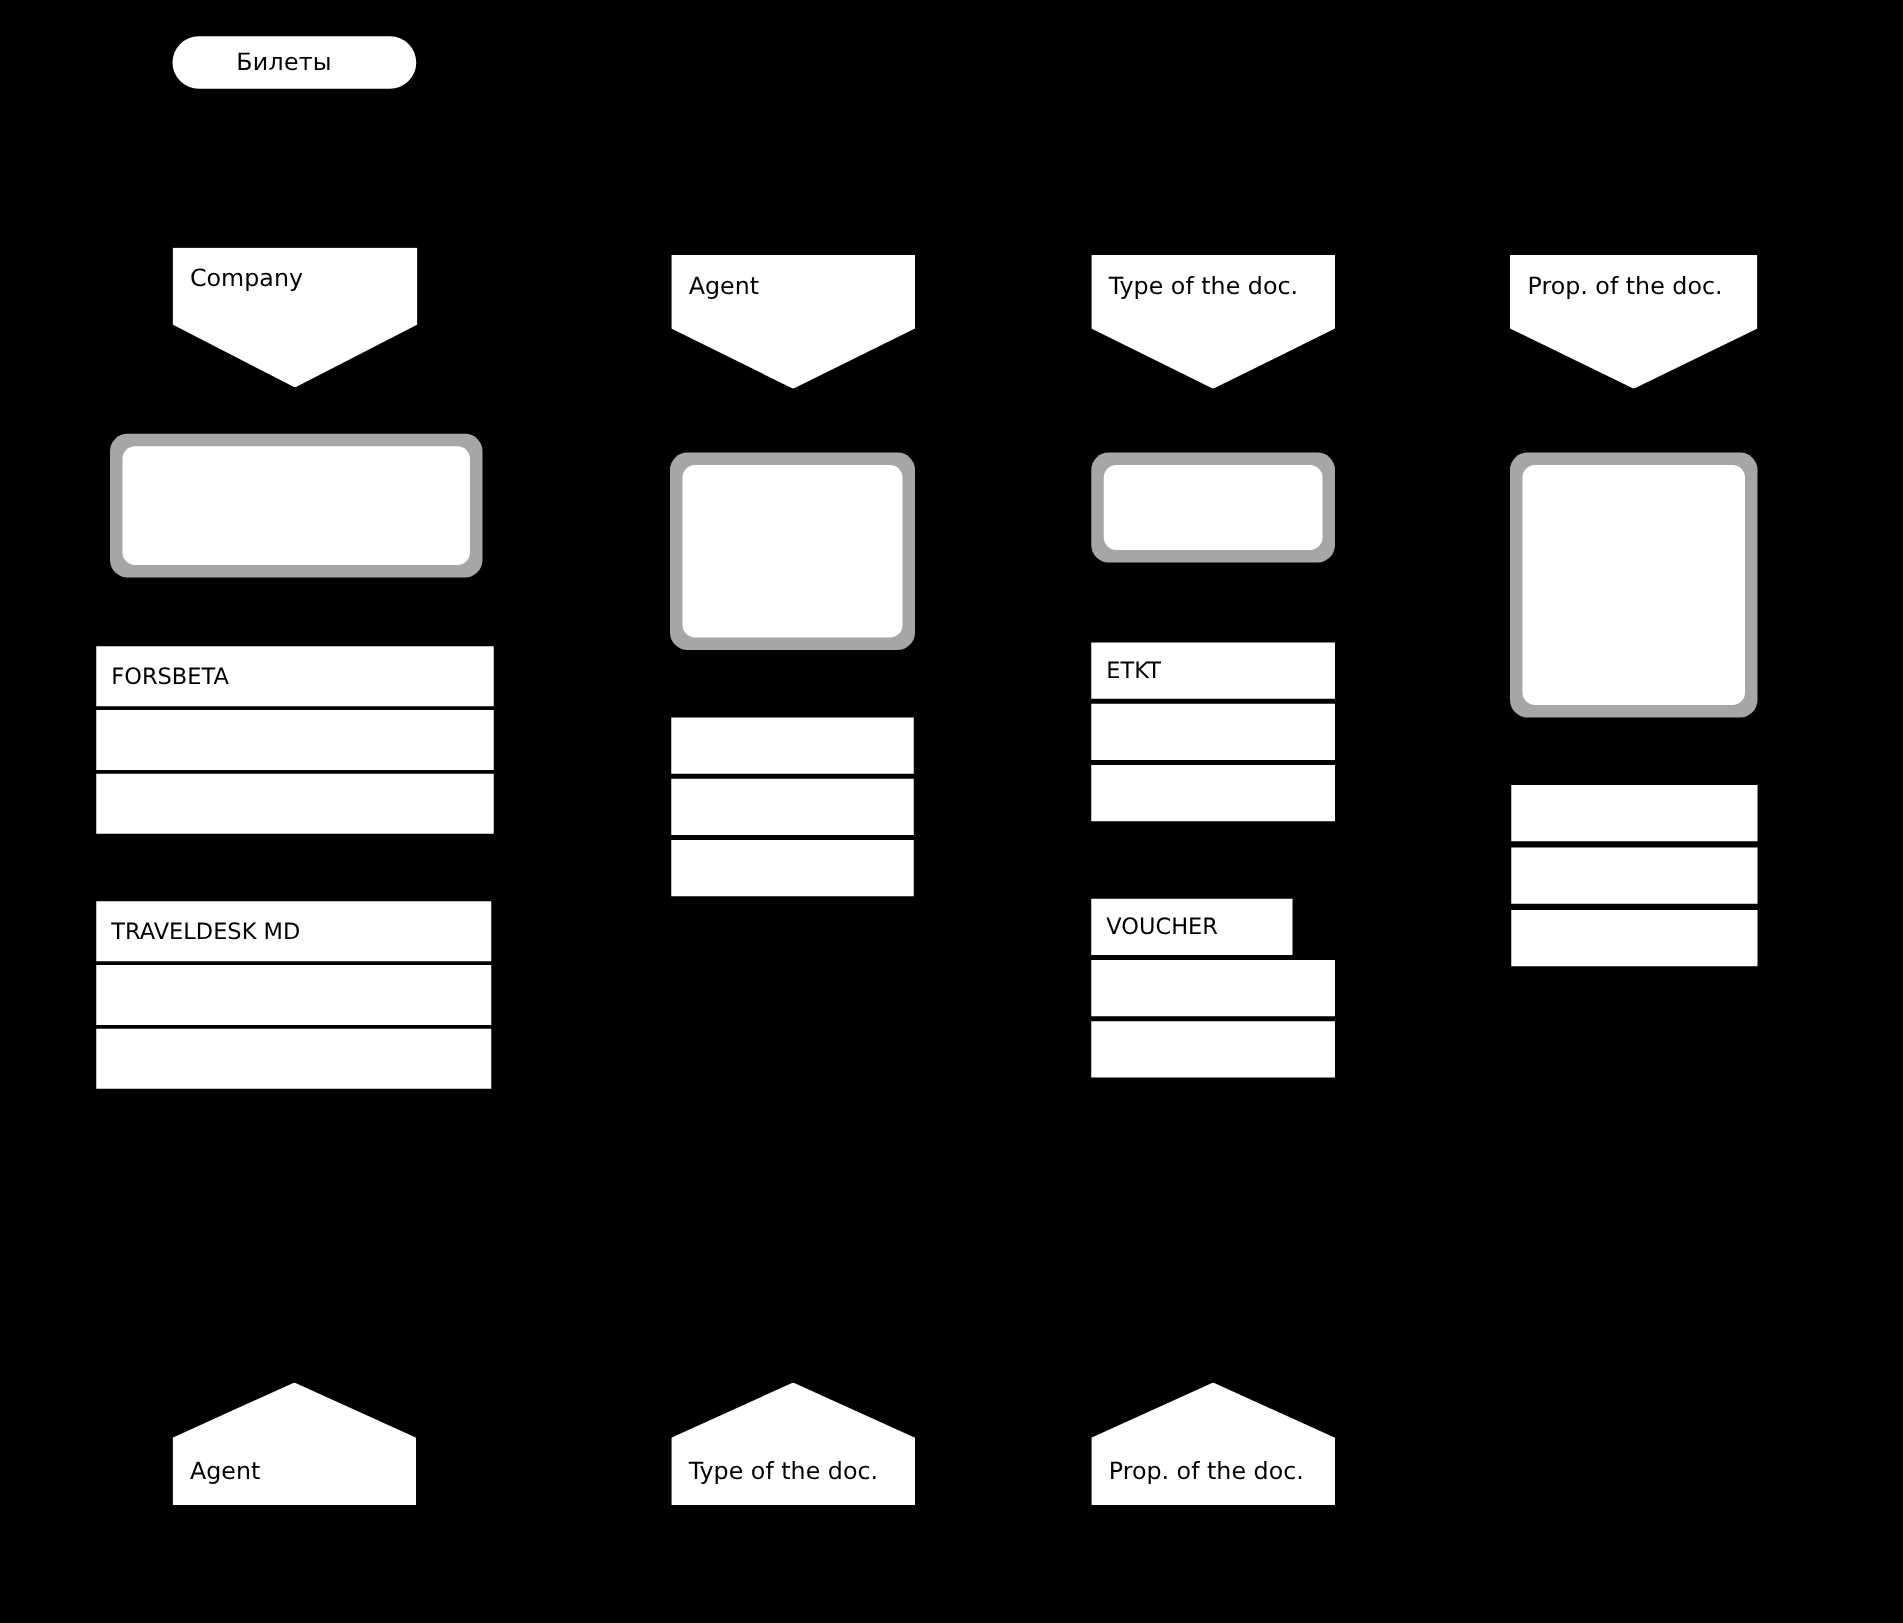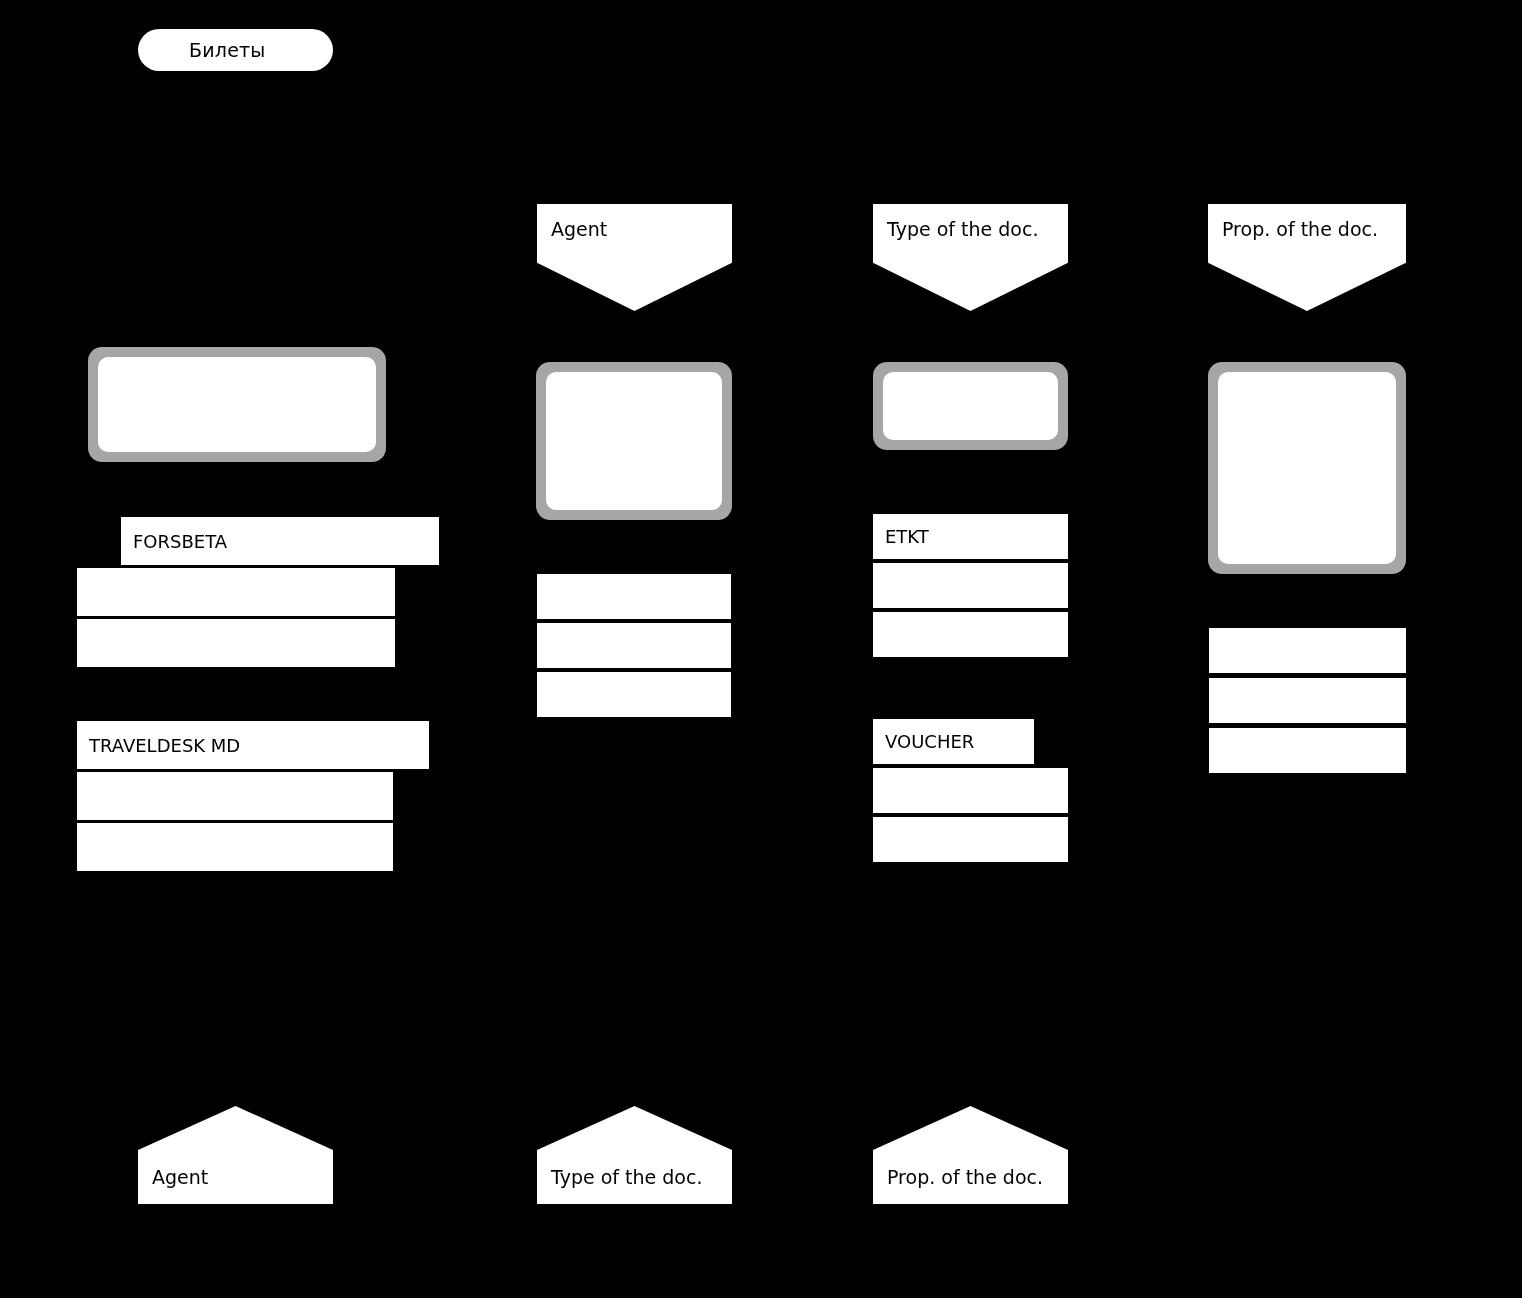--- a/index.html
+++ b/index.html
@@ -109,20 +109,23 @@
 </style>
 </head>
 <body>
 
 <div class="canvas">
 
   <div class="title-pill">
     <span>Билеты</span>
   </div>
 
+  <div class="pent-down" id="hdr-0" style="left: 138px; top: 198px; width: 196px; height: 112px;">
+    <span class="lbl">Company</span>
+  </div>
   <div class="pent-down" id="hdr-1" style="left: 537px; top: 204px; width: 195px; height: 107px;">
     <span class="lbl">Agent</span>
   </div>
   <div class="pent-down" id="hdr-2" style="left: 873px; top: 204px; width: 195px; height: 107px;">
     <span class="lbl">Type of the doc.</span>
   </div>
   <div class="pent-down" id="hdr-3" style="left: 1208px; top: 204px; width: 198px; height: 107px;">
     <span class="lbl">Prop. of the doc.</span>
   </div>
 
@@ -133,30 +136,30 @@
     <div class="inner"></div>
   </div>
   <div class="frame-box" id="fbox-2" style="left: 873px; top: 362px; width: 195px; height: 88px;">
     <div class="inner"></div>
   </div>
   <div class="frame-box" id="fbox-3" style="left: 1208px; top: 362px; width: 198px; height: 212px;">
     <div class="inner"></div>
   </div>
 
   <div id="rows-host">
-      <div class="row-box" style="left: 77px; top: 517px; width: 318px; height: 48px; margin-left: 44px;">
+      <div class="row-box" style="left: 77px; top: 517px; width: 318px; height: 48px;">
         <span class="val">FORSBETA</span>
       </div>
       <div class="row-box" style="left: 77px; top: 568px; width: 318px; height: 48px;">
         <span class="val"></span>
       </div>
       <div class="row-box" style="left: 77px; top: 619px; width: 318px; height: 48px;">
         <span class="val"></span>
       </div>
-      <div class="row-box" style="left: 77px; top: 721px; width: 352px; height: 48px;">
+      <div class="row-box" style="left: 77px; top: 721px; width: 316px; height: 48px;">
         <span class="val">TRAVELDESK MD</span>
       </div>
       <div class="row-box" style="left: 77px; top: 772px; width: 316px; height: 48px;">
         <span class="val"></span>
       </div>
       <div class="row-box" style="left: 77px; top: 823px; width: 316px; height: 48px;">
         <span class="val"></span>
       </div>
       <div class="row-box" style="left: 537px; top: 574px; width: 194px; height: 45px;">
         <span class="val"></span>

